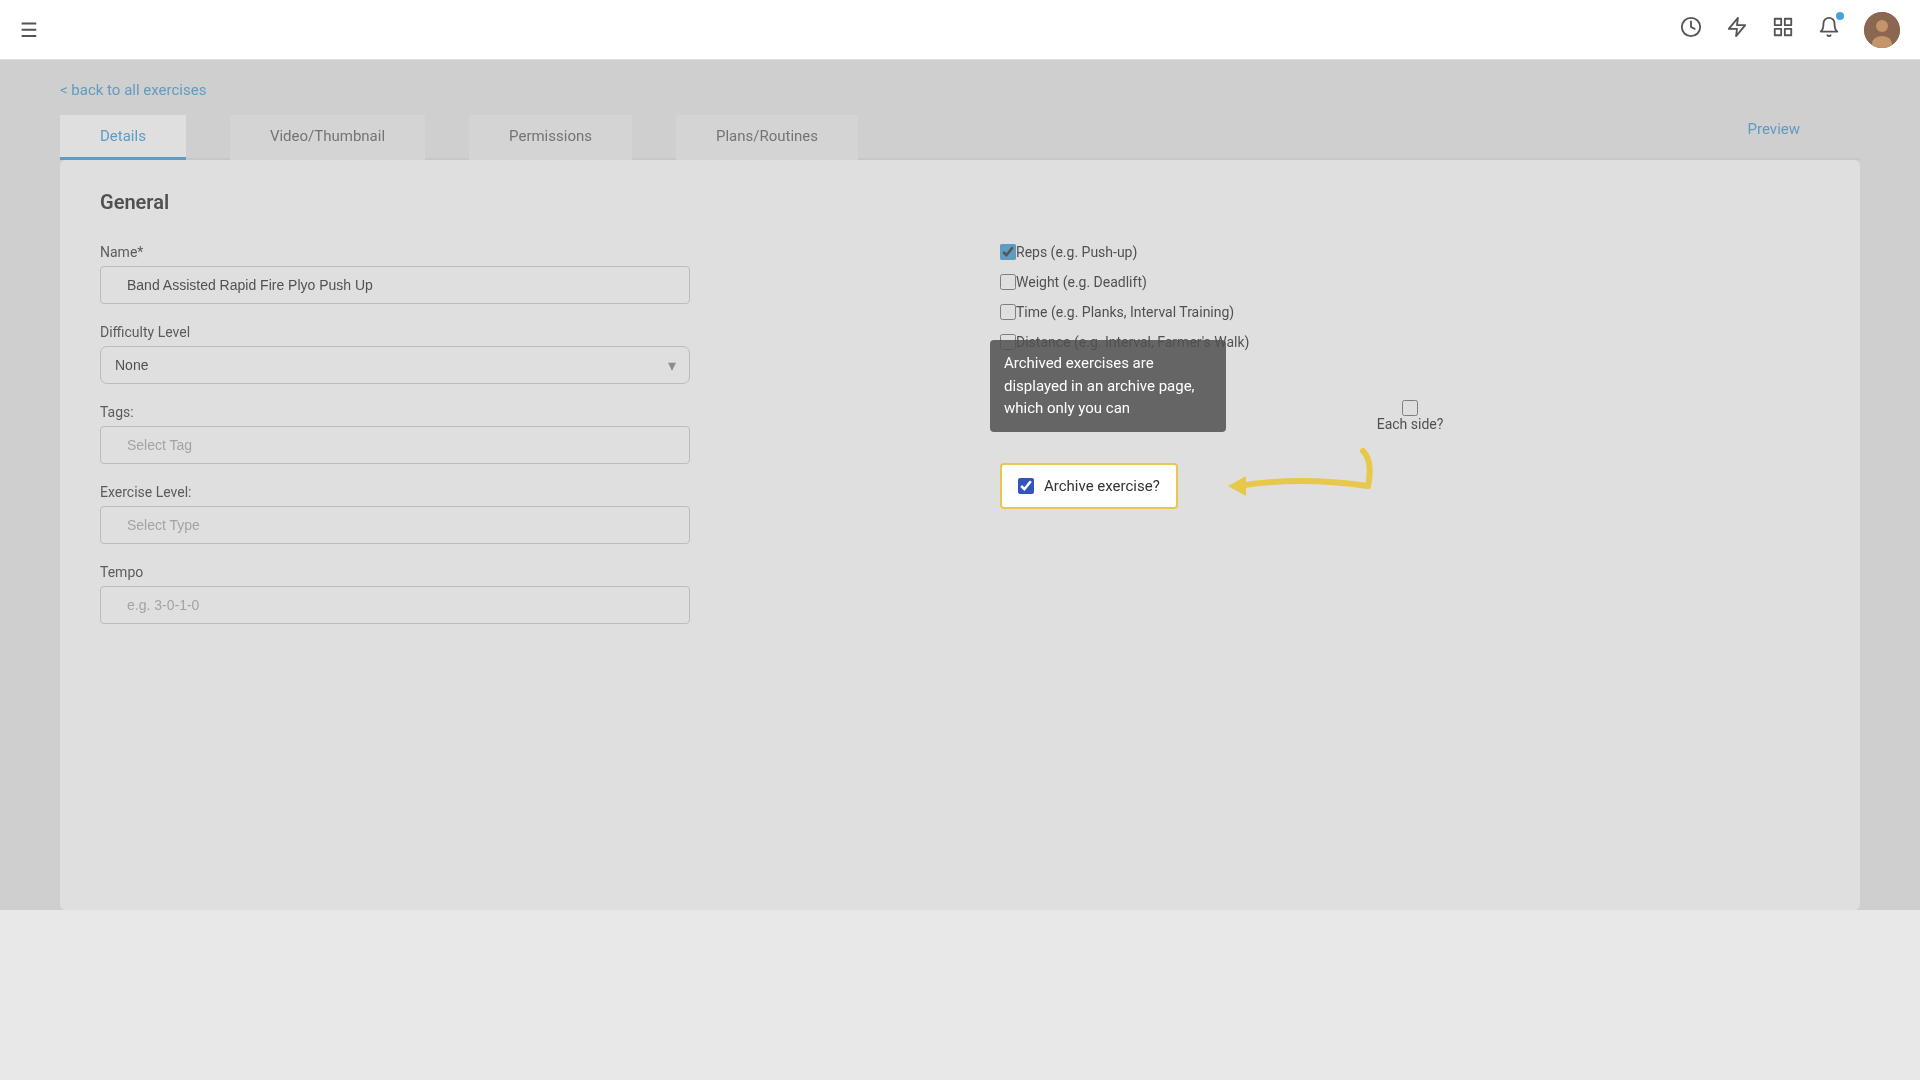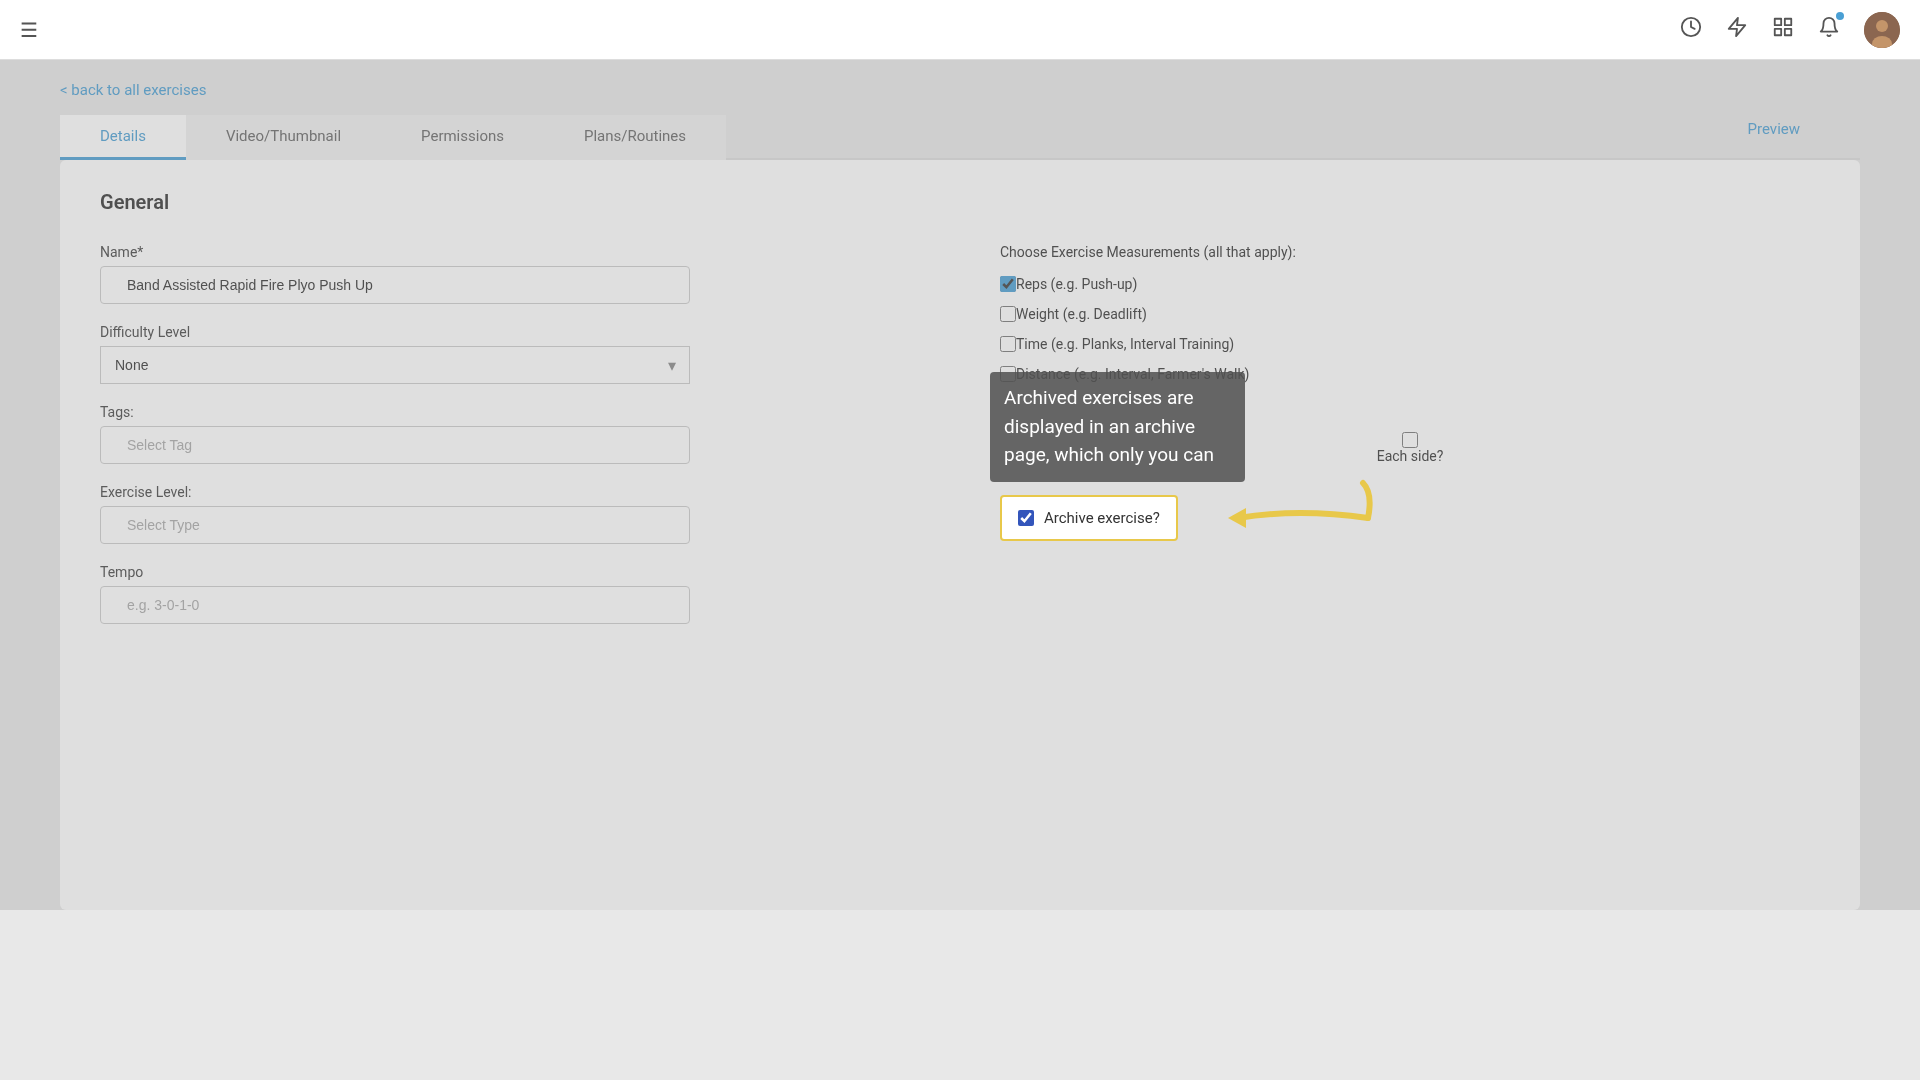--- a/index.html
+++ b/index.html
@@ -78,20 +78,21 @@
       font-size: 15px;
       color: #4a9fd4;
       cursor: pointer;
     }
 
     
     .tabs {
       display: flex;
       border-bottom: 2px solid #ddd;
       margin-bottom: 0;
+      gap: 44px;
     }
     .tab {
       padding: 12px 40px;
       font-size: 15px;
       color: #666;
       cursor: pointer;
       border-bottom: 3px solid transparent;
       margin-bottom: -2px;
     }
     .tab.active {
@@ -150,21 +151,21 @@
       background: #fff;
       outline: none;
     }
     .text-input::placeholder { color: #aaa; }
 
     .select-input {
       width: 100%;
       max-width: 590px;
       padding: 10px 14px;
       border: 1px solid #ccc;
-      border-radius: 0;
+      border-radius: 7px;
       font-size: 14px;
       color: #333;
       background: #fff;
       appearance: none;
       cursor: pointer;
     }
     .select-wrapper {
       position: relative;
       max-width: 590px;
     }
@@ -224,24 +225,24 @@
       width: 16px;
       height: 16px;
       accent-color: #3355bb;
     }
 
     
     .tooltip-popup {
       position: absolute;
       background: rgba(80, 80, 80, 0.85);
       color: #fff;
-      font-size: 19px;
+      font-size: 15px;
       padding: 12px 14px;
       border-radius: 4px;
-      width: 255px;
+      width: 236px;
       line-height: 1.5;
       top: 490px;
       left: 490px;
       z-index: 15;
     }
 
     
     .dim-overlay {
       position: absolute;
       top: 0;
@@ -368,21 +369,20 @@
 
           <div class="field-group">
             <label class="field-label">Tempo</label>
             <input type="text" class="text-input" placeholder="e.g. 3-0-1-0" style="">
           </div>
 
         </div>
 
         <div class="form-right right-column-content">
 
-          <p class="measurements-title">Choose Exercise Measurements (all that apply):</p>
 
           <div class="checkbox-row">
             <input type="checkbox" id="reps" checked="" style="">
             <label for="reps">Reps (e.g. Push-up)</label>
           </div>
 
           <div class="checkbox-row">
             <input type="checkbox" id="weight" style="">
             <label for="weight">Weight (e.g. Deadlift)</label>
           </div>

